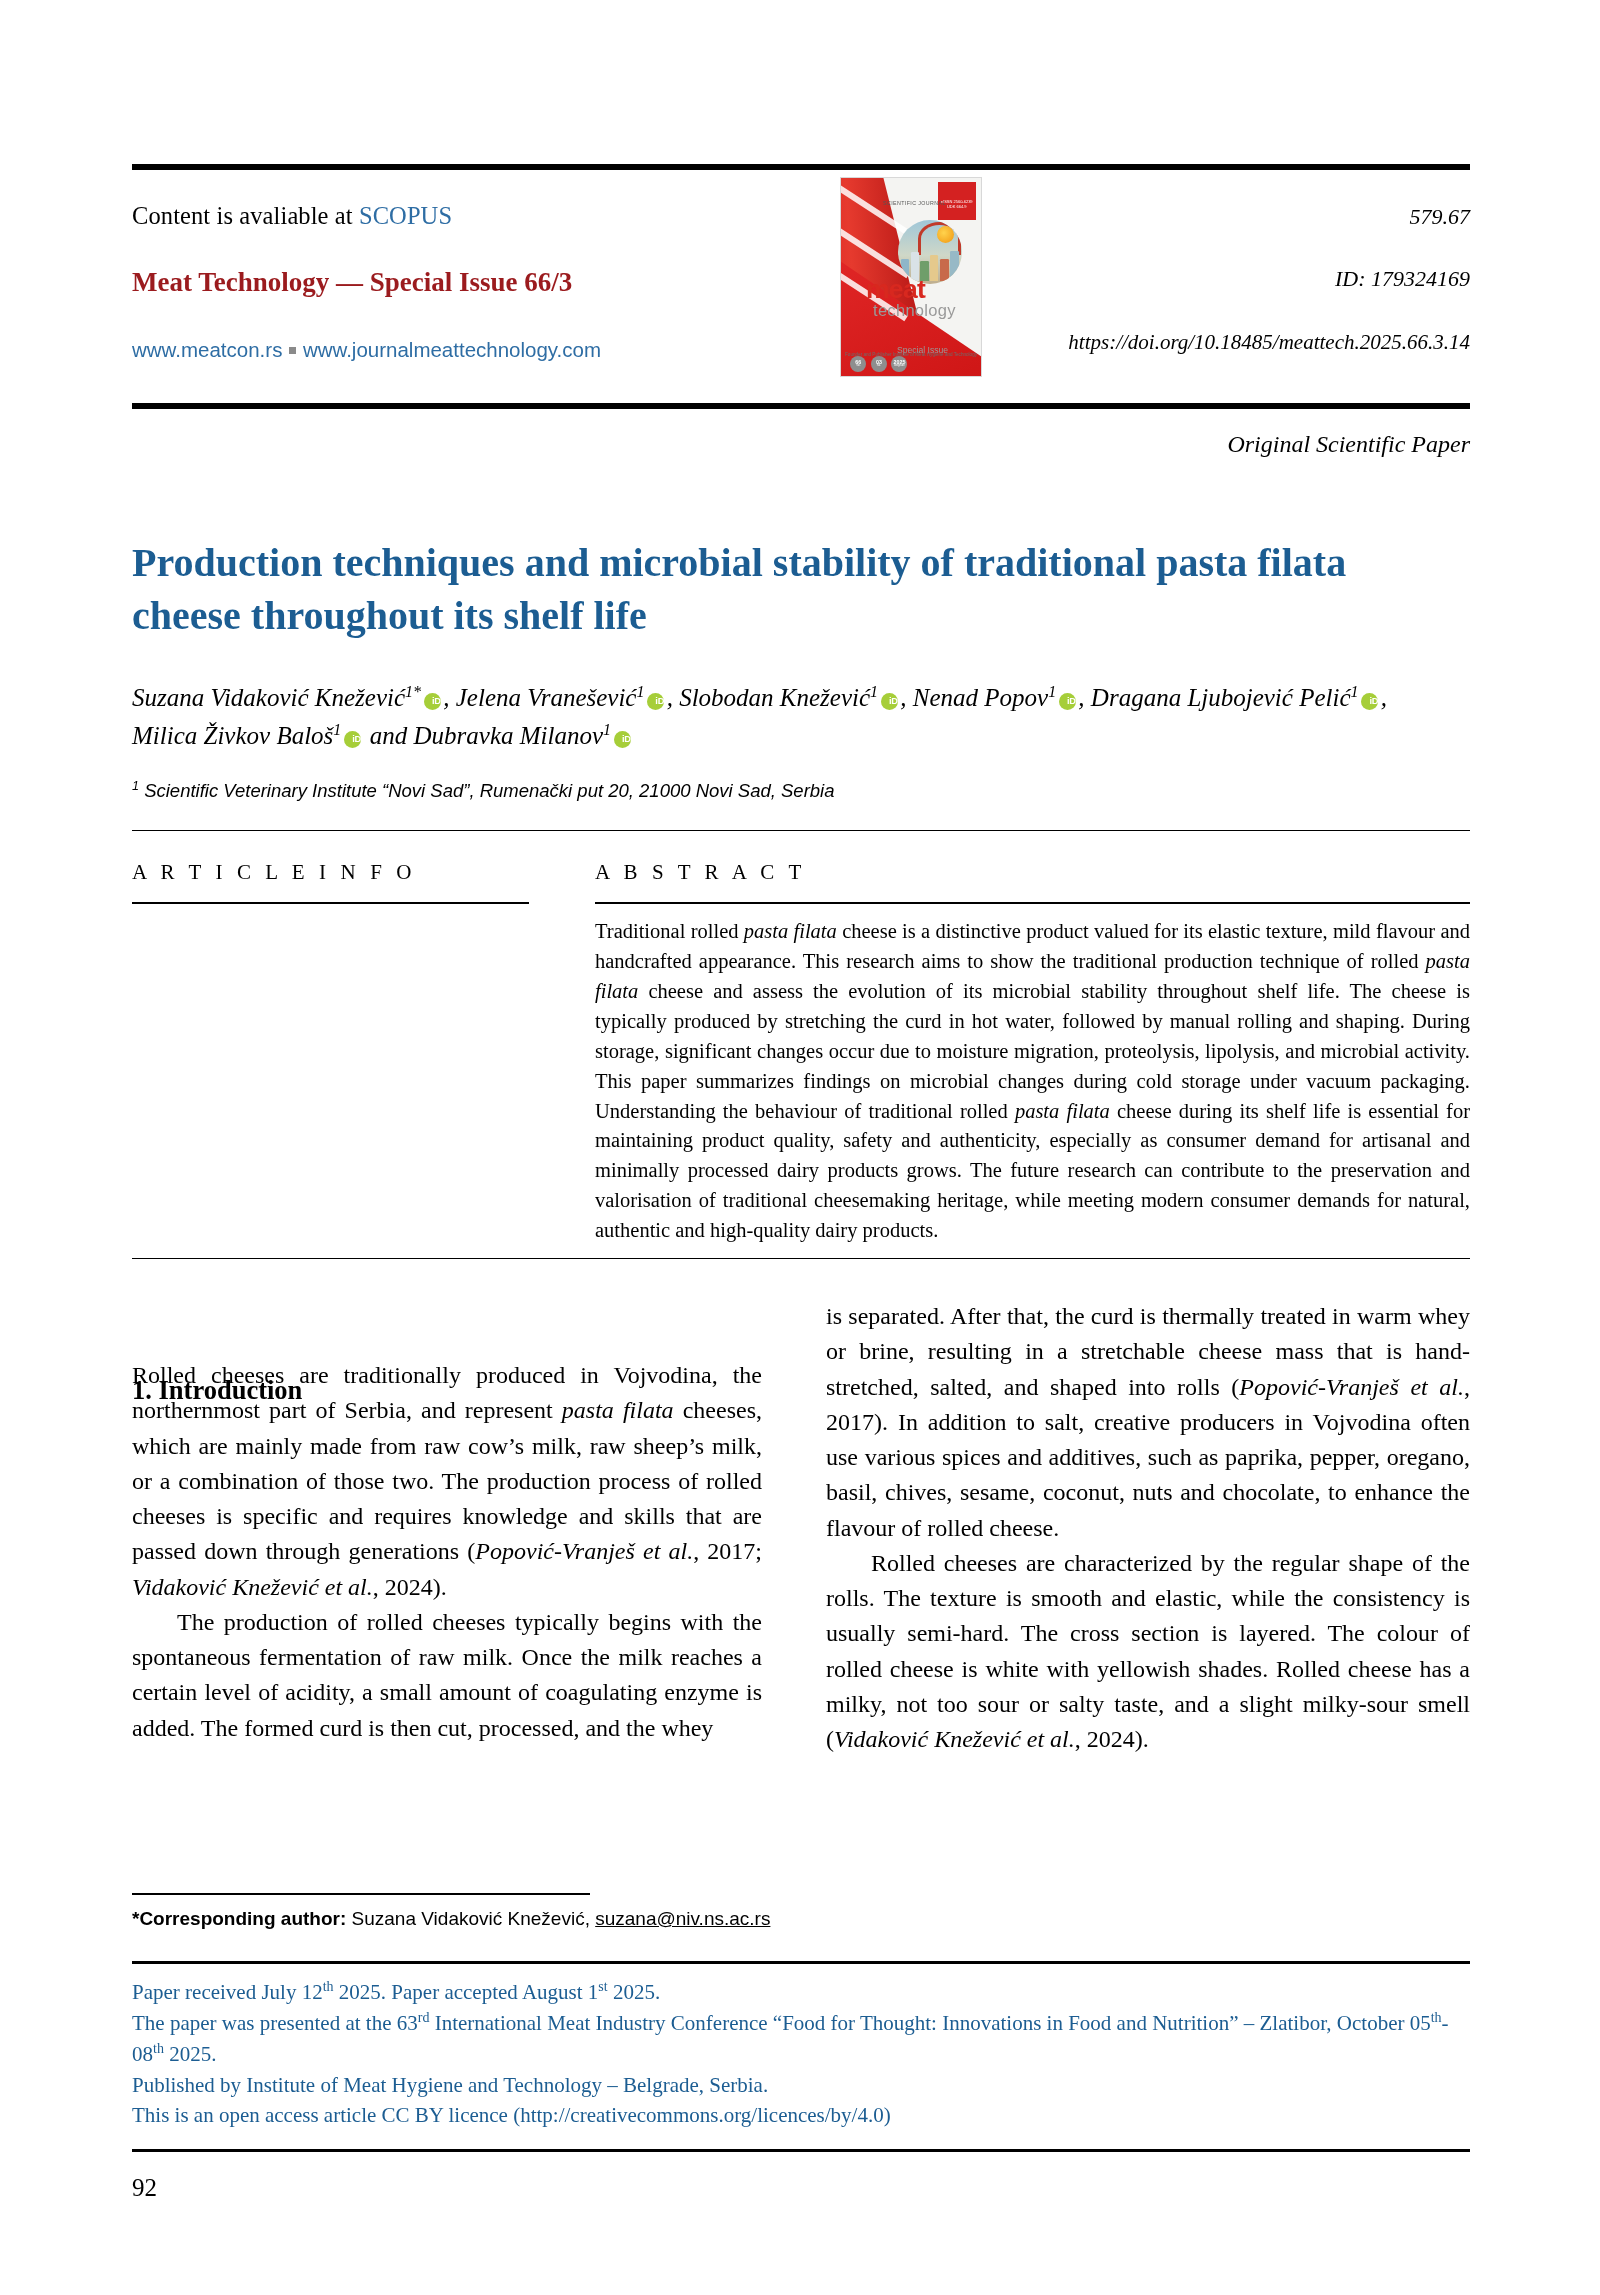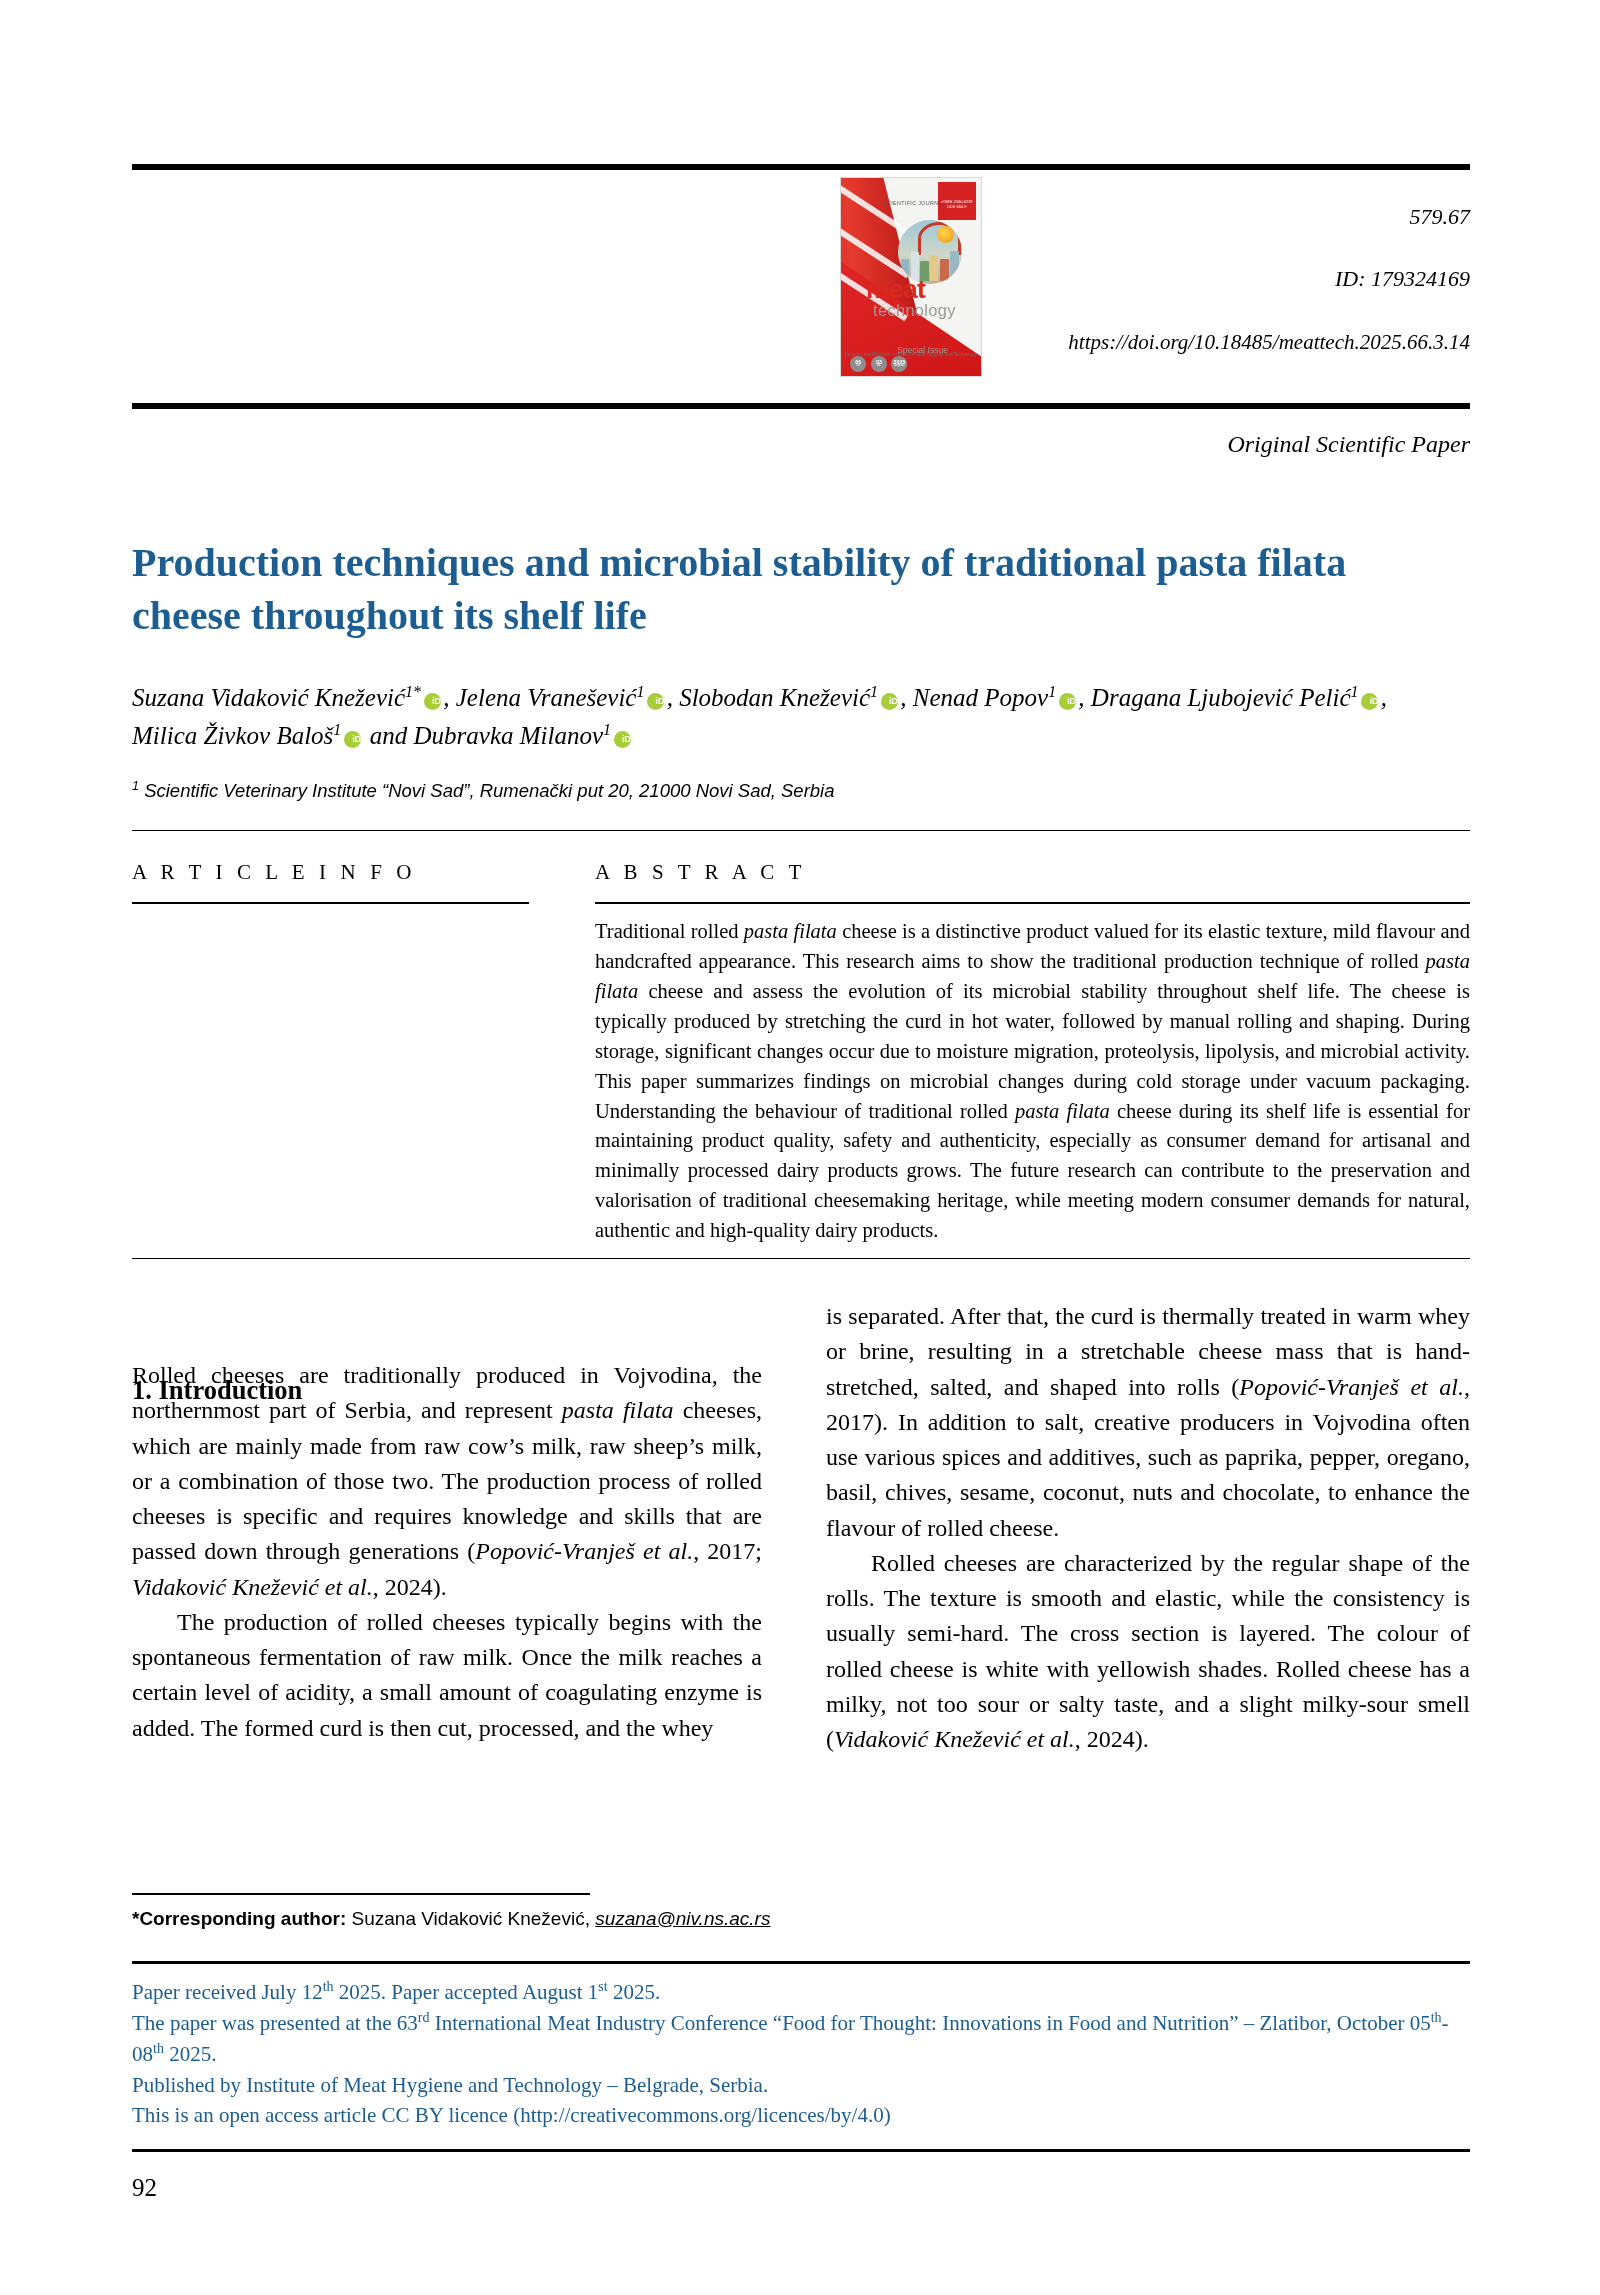--- a/index.html
+++ b/index.html
@@ -376,21 +376,20 @@
   }
   .corr {
     position: absolute;
     left: 132px;
     top: 1908px;
     font-family: "Liberation Sans", sans-serif;
     font-size: 19px;
   }
   .corr b { font-weight: bold; }
   .corr .mail {
-    font-style: italic;
     text-decoration: underline;
   }
   .foot-rule-top {
     position: absolute;
     left: 132px; top: 1961px;
     width: 1338px; height: 3.3px; background: #000;
   }
   .footnotes {
     position: absolute;
     left: 132px;
@@ -415,20 +414,25 @@
 </style>
 </head>
 <body>
 
 <div class="page">
 
   <div class="masthead">
     <div class="rule-thick"></div>
     <div class="masthead-body">
 
+      <div class="mast-left">
+        <div class="scopus-line"><span>Content is avaliable at </span><span class="scopus-word">SCOPUS</span></div>
+        <div class="journal-name">Meat Technology — Special Issue 66/3</div>
+        <div class="urls"><span>www.meatcon.rs</span><span class="url-sep"></span><span>www.journalmeattechnology.com</span></div>
+      </div>
 
       <div class="cover">
         <div class="cover-band"></div>
         <div class="cover-band2"></div>
         <div class="cover-stripe cover-s1"></div>
         <div class="cover-stripe cover-s2"></div>
         <div class="cover-stripe cover-s3"></div>
         <div class="cover-redbox">
             <span>eISSN 2560-6239
 UDK 664.9</span>

